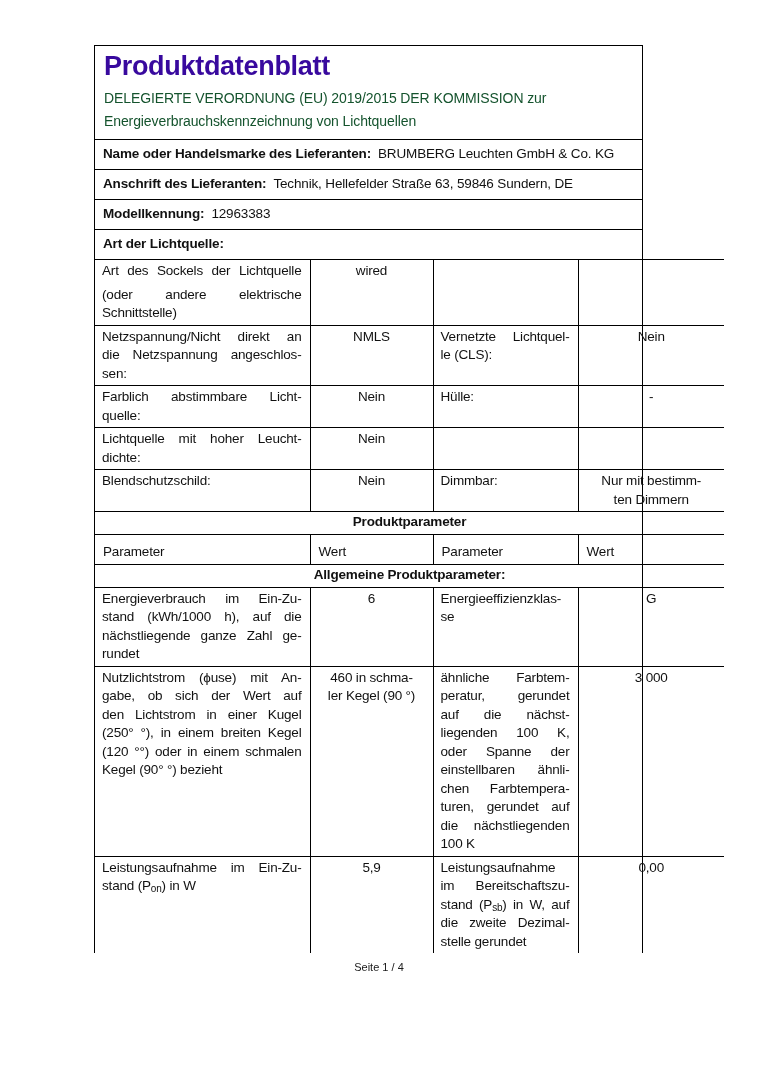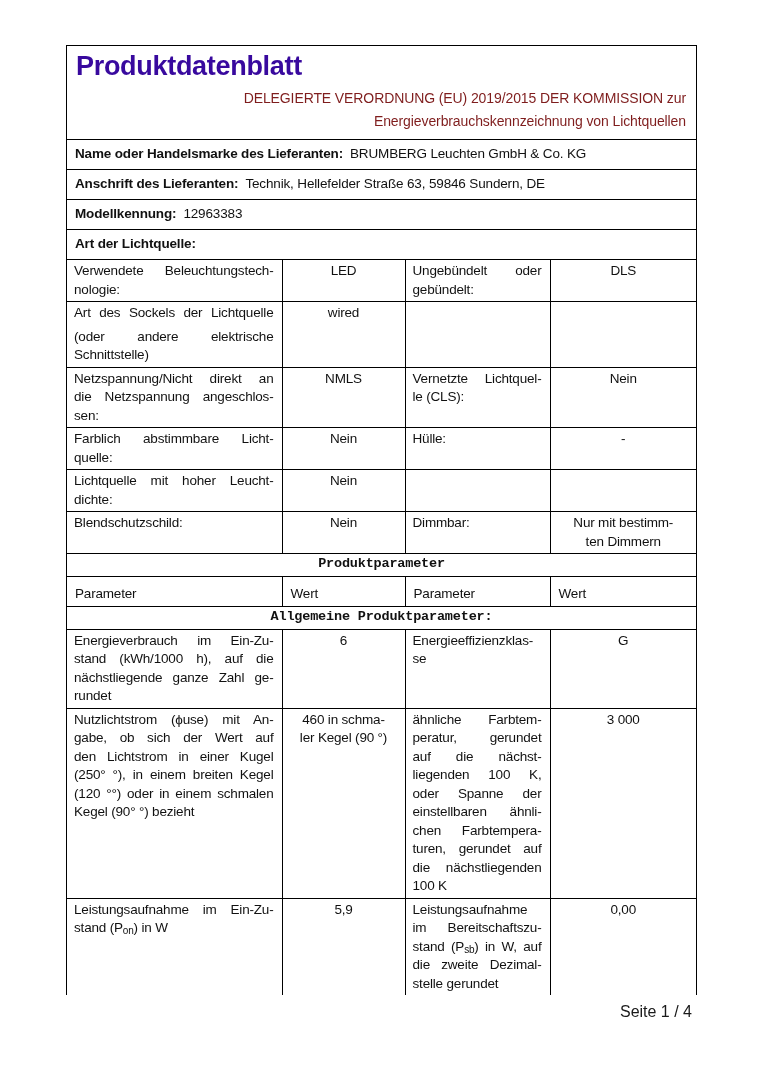--- a/index.html
+++ b/index.html
@@ -3,37 +3,36 @@
 <meta charset="utf-8">
 <style>
   html,body{margin:0;padding:0;}
   body{
     width:764px;height:1080px;overflow:hidden;background:#ffffff;
     font-family:"Liberation Sans", sans-serif;color:#111;
     -webkit-font-smoothing:antialiased;
   }
   .doc{
     box-sizing:border-box;
-    margin:45px 0 0 66px;
-    width:631px;
+    margin:45px 0 0 94px;
+    width:549px;
     border:1.4px solid #000;
     border-bottom:none;
     background:#fff;
   }
   
   .doc-header{padding:5px 10px 6px 9px;}
   .doc-title{
     margin:0 0 5px 0;
     font-size:27px;line-height:31px;font-weight:700;
     letter-spacing:-0.3px;
   }
   .doc-subtitle span{
-    display:block;font-size:14px;line-height:23px;color:#7f1d1d;
+    display:block;font-size:14px;line-height:23px;color:#14532d;
     letter-spacing:-0.1px;
-    text-align:right;
   }
   
   .info-row{
     border-top:1.2px solid #000;
     padding:5px 8px 6px 8px;
     font-size:13.5px;line-height:18px;letter-spacing:-0.15px;
   }
   .info-row .lbl{font-weight:700;}
   .info-row .val{margin-left:7px;}
   
@@ -45,36 +44,36 @@
   table.pt td{
     border-left:1.2px solid #000;
     border-top:1.2px solid #000;
     vertical-align:top;
     line-height:18.5px;
   }
   table.pt td:first-child{border-left:none;}
   td.p{padding:2px 8px 2px 7px;}
   td.v{padding:2px 4px;text-align:center;white-space:pre-line;}
   td.sec{
-    text-align:center;font-weight:700;padding:1px 4px 2px;font-family:Liberation Mono, monospace;
+    text-align:center;font-weight:700;padding:1px 4px 2px;
   }
   td.ch{padding:8px 8px 3px;}
   .jl{display:block;text-align:justify;text-align-last:justify;white-space:nowrap;overflow:visible;}
   .ll{display:block;white-space:nowrap;}
   .gap{display:block;height:5px;}
   sub{font-size:10px;line-height:0;vertical-align:-2px;}
   
   tr.h41{height:41px}tr.h64{height:64px}tr.h60{height:60px}tr.h40{height:40px}
   tr.h21{height:21px}tr.h25{height:25px}tr.h20{height:20px}
   tr.h78{height:78px}tr.h189{height:189px}tr.h96{height:96px}tr.h42{height:42px}
   
   .page-footer{
     box-sizing:border-box;
     margin:8px 0 0 66px;width:631px;
-    text-align:right;font-size:16px;color:#1a1a1a;padding-right:5px;
+    text-align:center;font-size:11px;color:#1a1a1a;padding-right:5px;
   }
 </style>
 </head>
 <body>
 
 <div class="doc">
 
   <div class="doc-header">
     <h1 class="doc-title" style="color: rgb(56, 9, 158);">Produktdatenblatt</h1>
     <div class="doc-subtitle">
@@ -97,32 +96,20 @@
   </div>
 
   <table class="pt">
     <colgroup>
       <col style="width:215px">
         <col style="width:123px">
         <col style="width:145px">
         <col style="width:146px">
     </colgroup>
     <tbody>
-      <tr class="h41">
-        <td class="p">
-            <span class="jl">Verwendete Beleuchtungstech-</span>
-            <span class="ll">nologie:</span>
-          </td>
-        <td class="v">LED</td>
-        <td class="p">
-            <span class="jl">Ungebündelt oder</span>
-            <span class="ll">gebündelt:</span>
-          </td>
-        <td class="v">DLS</td>
-      </tr>
       <tr class="h64">
         <td class="p">
             <span class="jl">Art des Sockels der Lichtquelle</span>
             <span class="gap"></span>
             <span class="jl">(oder andere elektrische</span>
             <span class="ll">Schnittstelle)</span>
           </td>
         <td class="v">wired</td>
         <td class="p"></td>
         <td class="v"></td>

